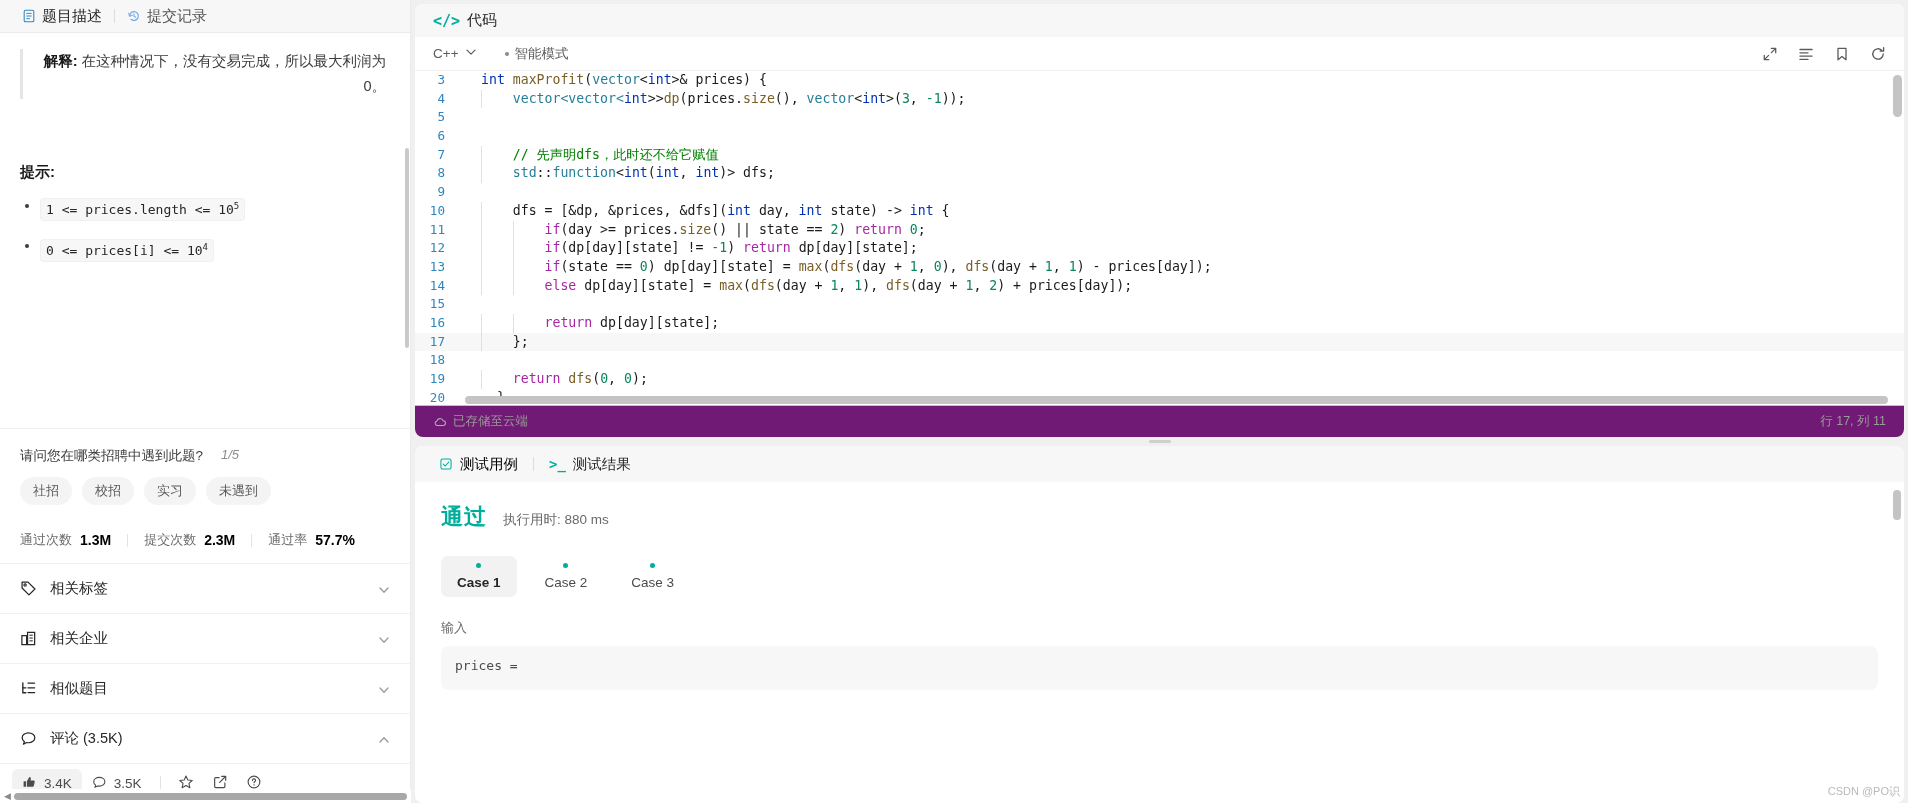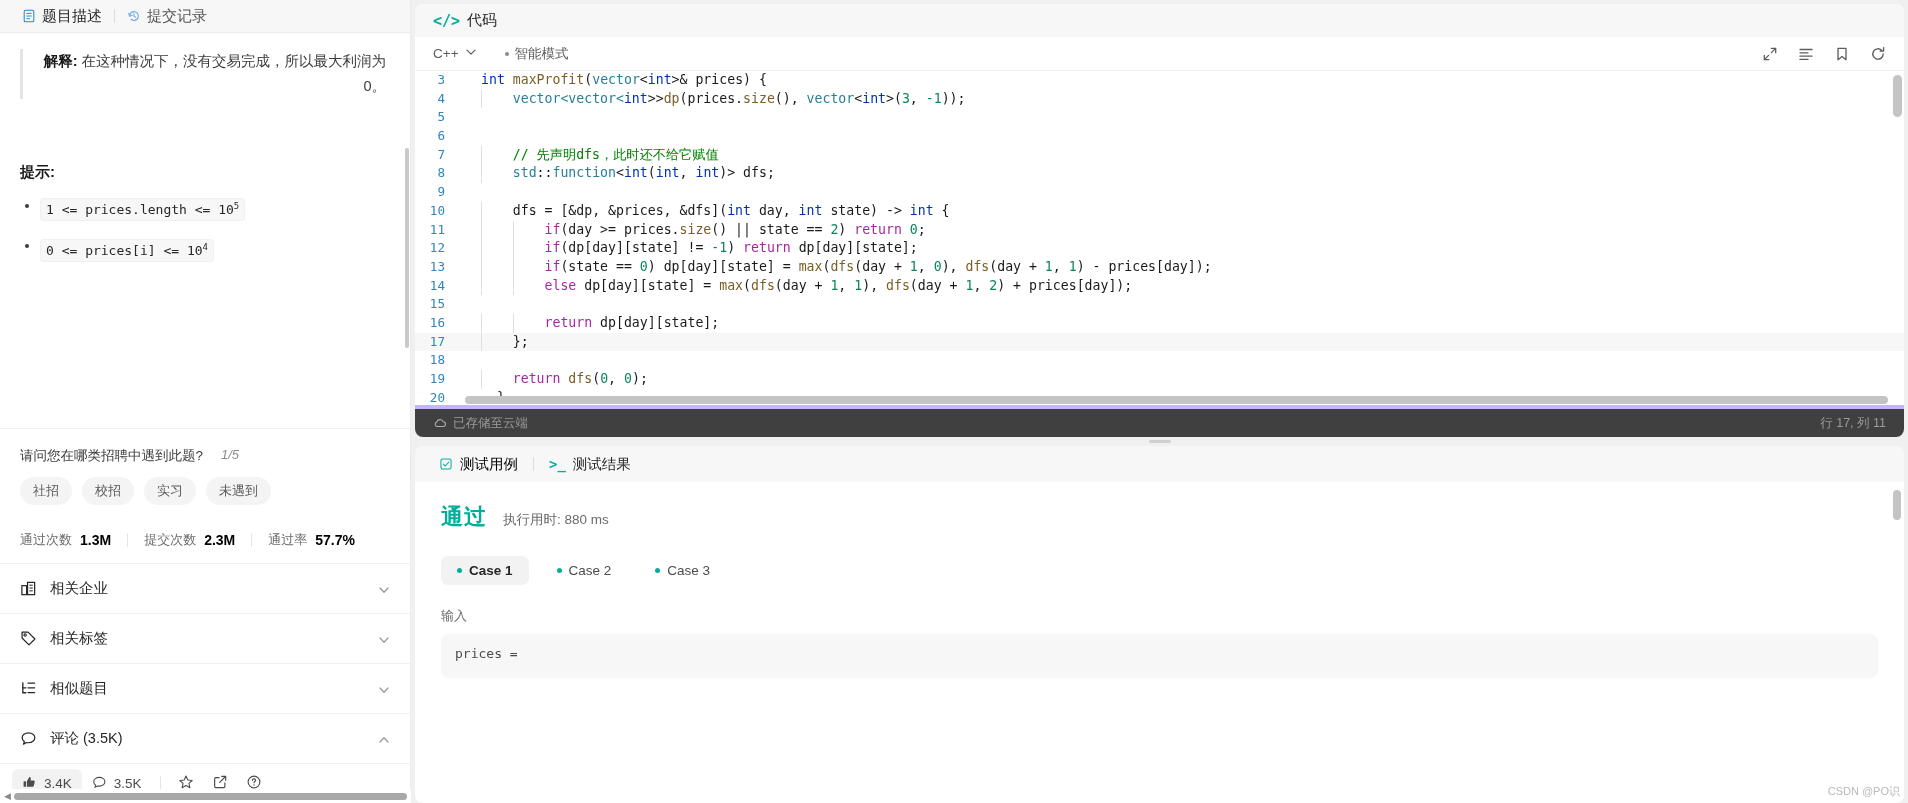--- a/index.html
+++ b/index.html
@@ -199,22 +199,22 @@
   .code-vscroll-top {
     position:absolute; right: 2px; top: 4px; width: 9px; height: 42px;
     background:#c4c4c4; border-radius:5px;
   }
   .code-hscroll {
     position:absolute; left: 50px; right: 16px; bottom: 1px; height: 8px;
     background:#c4c4c4; border-radius:5px;
   }
   .code-foot {
     height: 32px; display:flex; align-items:center; padding: 0 18px; flex:none;
-    font-size: 12.5px; color: #9a9a9a; background:#404040;
-    border-top: 4px solid #c4b5fd;
+    font-size: 12.5px; color: #9a9a9a; background:#701a75;
+    border-top: 1px solid #c4b5fd;
   }
   .cloud-ico { width:14px;height:14px;margin-right:6px;display:flex; }
   .code-foot-right { margin-left:auto; }
 
   .drag-handle {
     height: 9px; display:flex; align-items:center; justify-content:center; flex:none;
   }
   .drag-pill { width: 22px; height: 3px; border-radius: 2px; background: #cfcfcf; }
 
   .result-card {
@@ -233,20 +233,21 @@
 
   .result-body { flex:1; padding: 20px 26px 0 26px; overflow:hidden; position:relative; }
   .verdict-row { display:flex; align-items:baseline; gap: 16px; }
   .verdict { font-size: 22px; color: #00af9b; font-weight: 700; letter-spacing:1px;}
   .runtime { font-size: 13.5px; color: #6b6b6b; }
   .case-tabs { display:flex; gap: 12px; margin-top: 24px; }
   .case-tab {
     display:flex;align-items:center;gap:7px;
     padding: 7px 16px; border-radius: 7px; font-size: 13.5px; color:#4b4b4b;
     cursor:pointer;
+    flex-direction:column;
   }
   .case-tab.active { background:#f2f2f2; color:#262626; font-weight:700; }
   .case-dot { width:5px;height:5px;border-radius:50%;background:#00af9b;flex:none; }
   .in-label { margin-top: 22px; font-size: 13px; color: #6b6b6b; }
   .in-box {
     margin-top: 9px; background:#f7f7f8; border-radius: 8px;
     padding: 12px 14px; font-size: 13px; color: #4b4b4b;
     font-family:"DejaVu Sans Mono","Liberation Mono",monospace;
     height: 44px;
   }
@@ -341,43 +342,43 @@
       <div class="stat-div"></div>
       <div class="stat-item">
         <span>通过率</span>
         <span class="stat-val">57.7%</span>
       </div>
     </div>
 
     <div class="accordion-row">
       <span class="ico">
         <svg viewBox="0 0 18 18" width="17" height="17">
+            <path d="M2.2 2.2h6.3l7.3 7.3-6.3 6.3-7.3-7.3z" fill="none" stroke="#262626" stroke-width="1.3" stroke-linejoin="round"></path>
+            <circle cx="5.4" cy="5.4" r="1.25" fill="none" stroke="#262626" stroke-width="1.2"></circle>
+          </svg>
+      </span>
+      <span class="label">相关标签</span>
+      <span class="chev">
+        <svg viewBox="0 0 12 12" width="12" height="12">
+            <polyline points="2,4 6,8.2 10,4" fill="none" stroke="#9a9a9a" stroke-width="1.3" stroke-linecap="round" stroke-linejoin="round"></polyline>
+          </svg>
+      </span>
+    </div>
+
+    <div class="accordion-row">
+      <span class="ico">
+        <svg viewBox="0 0 18 18" width="17" height="17">
             <rect x="2" y="6" width="5" height="9.5" fill="none" stroke="#262626" stroke-width="1.3"></rect>
             <rect x="8" y="2.5" width="7.5" height="13" fill="none" stroke="#262626" stroke-width="1.3"></rect>
             <line x1="10" y1="5.5" x2="13.5" y2="5.5" stroke="#262626" stroke-width="1.1"></line>
             <line x1="10" y1="8.5" x2="13.5" y2="8.5" stroke="#262626" stroke-width="1.1"></line>
             <line x1="10" y1="11.5" x2="13.5" y2="11.5" stroke="#262626" stroke-width="1.1"></line>
           </svg>
       </span>
       <span class="label">相关企业</span>
-      <span class="chev">
-        <svg viewBox="0 0 12 12" width="12" height="12">
-            <polyline points="2,4 6,8.2 10,4" fill="none" stroke="#9a9a9a" stroke-width="1.3" stroke-linecap="round" stroke-linejoin="round"></polyline>
-          </svg>
-      </span>
-    </div>
-
-    <div class="accordion-row">
-      <span class="ico">
-        <svg viewBox="0 0 18 18" width="17" height="17">
-            <path d="M2.2 2.2h6.3l7.3 7.3-6.3 6.3-7.3-7.3z" fill="none" stroke="#262626" stroke-width="1.3" stroke-linejoin="round"></path>
-            <circle cx="5.4" cy="5.4" r="1.25" fill="none" stroke="#262626" stroke-width="1.2"></circle>
-          </svg>
-      </span>
-      <span class="label">相关标签</span>
       <span class="chev">
         <svg viewBox="0 0 12 12" width="12" height="12">
             <polyline points="2,4 6,8.2 10,4" fill="none" stroke="#9a9a9a" stroke-width="1.3" stroke-linecap="round" stroke-linejoin="round"></polyline>
           </svg>
       </span>
     </div>
 
     <div class="accordion-row">
       <span class="ico">
         <svg viewBox="0 0 18 18" width="17" height="17">

